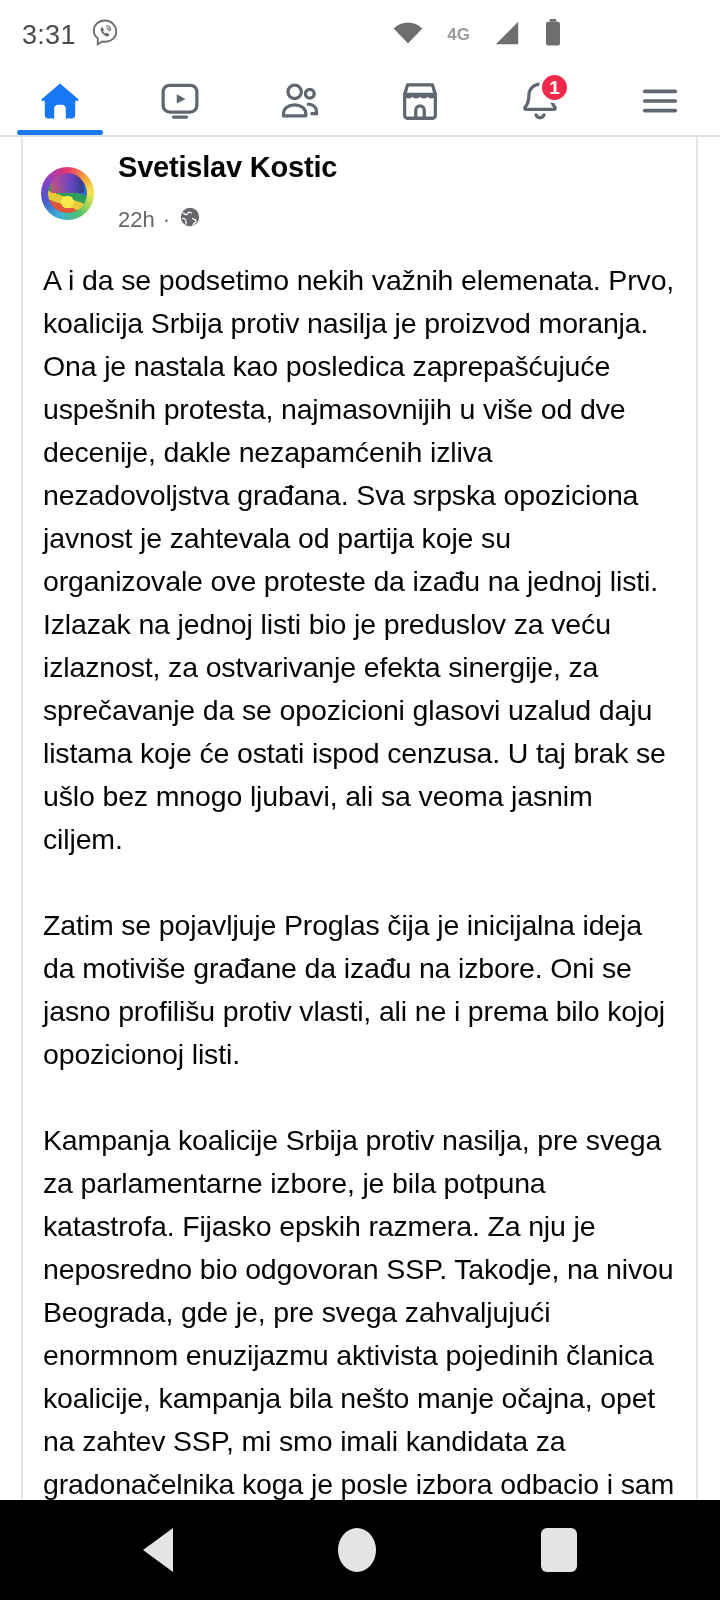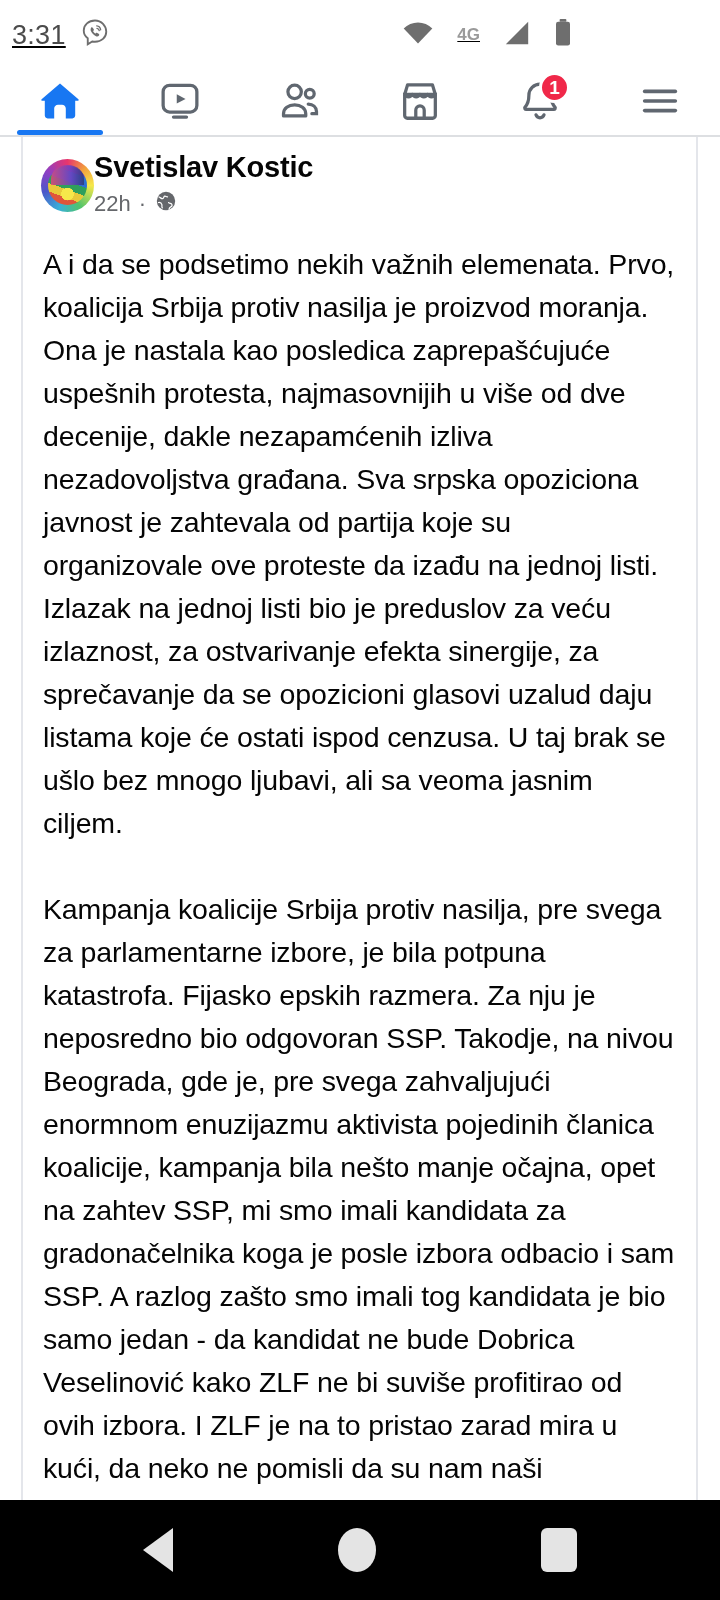--- a/index.html
+++ b/index.html
@@ -8,21 +8,21 @@
     background:#ffffff;
     font-family:"Liberation Sans", sans-serif;
     overflow:hidden;
   }
   #screen { position:relative; width:720px; height:1600px; background:#ffffff; }
 
   
   .statusbar {
     position:absolute; top:0; left:0; width:584px; height:70px;
     display:flex; align-items:center; justify-content:space-between;
-    padding:0 12px; background:#ffffff;text-decoration:underline;
+    padding:0 22px; background:#ffffff;
   }
   .sb-left { display:flex; align-items:center; gap:14px; }
   .sb-time { font-size:27px; color:#4b4b4b; letter-spacing:0.3px; }
   .sb-right { display:flex; align-items:center; gap:23px; }
   .sb-4g { font-size:17px; color:#9a9a9a; font-weight:bold; }
 
   
   .tabbar {
     position:absolute; top:70px; left:0; width:720px; height:65px;
     display:flex; align-items:center; background:#ffffff;
@@ -47,41 +47,41 @@
     background:#dddfe2;
   }
 
   
   .post-card {
     position:absolute; top:137px; left:21px; width:677px;
     height:1363px; background:#ffffff;
     border-left:2px solid #e4e6eb; border-right:2px solid #e4e6eb;
     overflow:hidden;
   }
-  .post-header { display:flex; align-items:center; padding:14px 8px 0 18px; gap:0; }
+  .post-header { display:flex; align-items:center; padding:14px 8px 0 18px; gap:24px; }
   .avatar {
     width:53px; height:53px; border-radius:50%;
     flex-shrink:0; overflow:hidden; position:relative;
     background:conic-gradient(#e8356d 0deg,#f2a03d 45deg,#f6e84a 90deg,
                #4fc36b 150deg,#3ab0d8 200deg,#4b57c9 255deg,#8f3fc4 305deg,#e8356d 360deg);
   }
   .avatar .av-inner {
     position:absolute; inset:7px; border-radius:50%;
     background:
       radial-gradient(circle at 50% 72%, #f6e84a 0 18%, transparent 19%),
       linear-gradient(200deg,#7d3fb5 0 22%, #2e6fd4 22% 42%, #2f9e5c 42% 58%, #e8c93a 58% 74%, #e0553a 74% 100%);
   }
   .avatar .av-top {
     position:absolute; top:6px; left:10px; right:10px; height:20px;
     background:linear-gradient(90deg,#e0457a,#6f41c0 60%,#2b3a7a);
     border-radius:50% 50% 0 0 / 70% 70% 0 0; opacity:.85;
   }
   .hdr-text { display:flex; flex-direction:column; gap:5px; }
   .author { font-size:29px; font-weight:bold; color:#050505; letter-spacing:-0.2px; }
-  .meta { display:flex; align-items:center; gap:8px; font-size:22px; color:#65676b; }
+  .meta { display:flex; align-items:center; gap:8px; font-size:22px; color:#65676b;margin-top:16px; }
 
   .post-body {
     padding:24px 20px 0 20px;
     font-size:28.5px; line-height:43px; color:#050505;
     letter-spacing:-0.15px;
   }
   .para { margin-bottom:43px; }
   .para:last-child { margin-bottom:0; }
 
   
@@ -217,20 +217,21 @@
               <circle cx="12" cy="12" r="9.2" fill="#65676b"></circle>
               <path d="M5 8c1.6.6 2.4 2 3.8 1.6 1.3-.4.6-2 1.9-2.4 1.2-.3 1.6 1 2.8.6M4.5 13.5c2.2-.6 3 .8 3.4 2.1.3 1.2-.5 2.3.4 3.2M15 20.3c.2-1.6 1.1-2 2.2-2.7 1-.6 1.1-1.9.3-2.7-.8-.8-2.2-.3-2.9-1.3" fill="none" stroke="#ffffff" stroke-width="1.25" stroke-linecap="round"></path>
             </svg>
           </span>
         </span>
       </div>
     </div>
 
     <div class="post-body">
       <p class="para">A i da se podsetimo nekih važnih elemenata.  Prvo, koalicija Srbija protiv nasilja je proizvod moranja.  Ona je nastala kao posledica zaprepašćujuće uspešnih protesta, najmasovnijih u više od dve decenije, dakle nezapamćenih izliva nezadovoljstva građana.  Sva srpska opoziciona javnost je zahtevala od partija koje su organizovale ove proteste da izađu na jednoj listi.  Izlazak na jednoj listi bio je preduslov za veću izlaznost, za ostvarivanje efekta sinergije, za sprečavanje da se opozicioni glasovi uzalud daju listama koje će ostati ispod cenzusa.  U taj brak se ušlo bez mnogo ljubavi, ali sa veoma jasnim ciljem.</p>
+      <p class="para">Zatim se pojavljuje Proglas čija je inicijalna ideja da motiviše građane da izađu na izbore.  Oni se jasno profilišu protiv vlasti, ali ne i prema bilo kojoj opozicionoj listi.</p>
       <p class="para">Kampanja koalicije Srbija protiv nasilja, pre svega za parlamentarne izbore, je bila potpuna katastrofa.  Fijasko epskih razmera.  Za nju je neposredno bio odgovoran SSP.  Takodje, na nivou Beograda, gde je, pre svega zahvaljujući enormnom enuzijazmu aktivista pojedinih članica koalicije, kampanja bila nešto manje očajna, opet na zahtev SSP, mi smo imali kandidata za gradonačelnika koga je posle izbora odbacio i sam SSP.   A razlog zašto smo imali tog kandidata je bio samo jedan - da kandidat ne bude Dobrica Veselinović kako ZLF ne bi suviše profitirao od ovih izbora.  I ZLF je na to pristao zarad mira u kući, da neko ne pomisli da su nam naši partikularni interesi važniji od opštih.</p>
 
     </div>
   </div>
 
   <div class="navbar">
     <div class="nav-back"></div>
     <div class="nav-home"></div>
     <div class="nav-recent"></div>
   </div>

